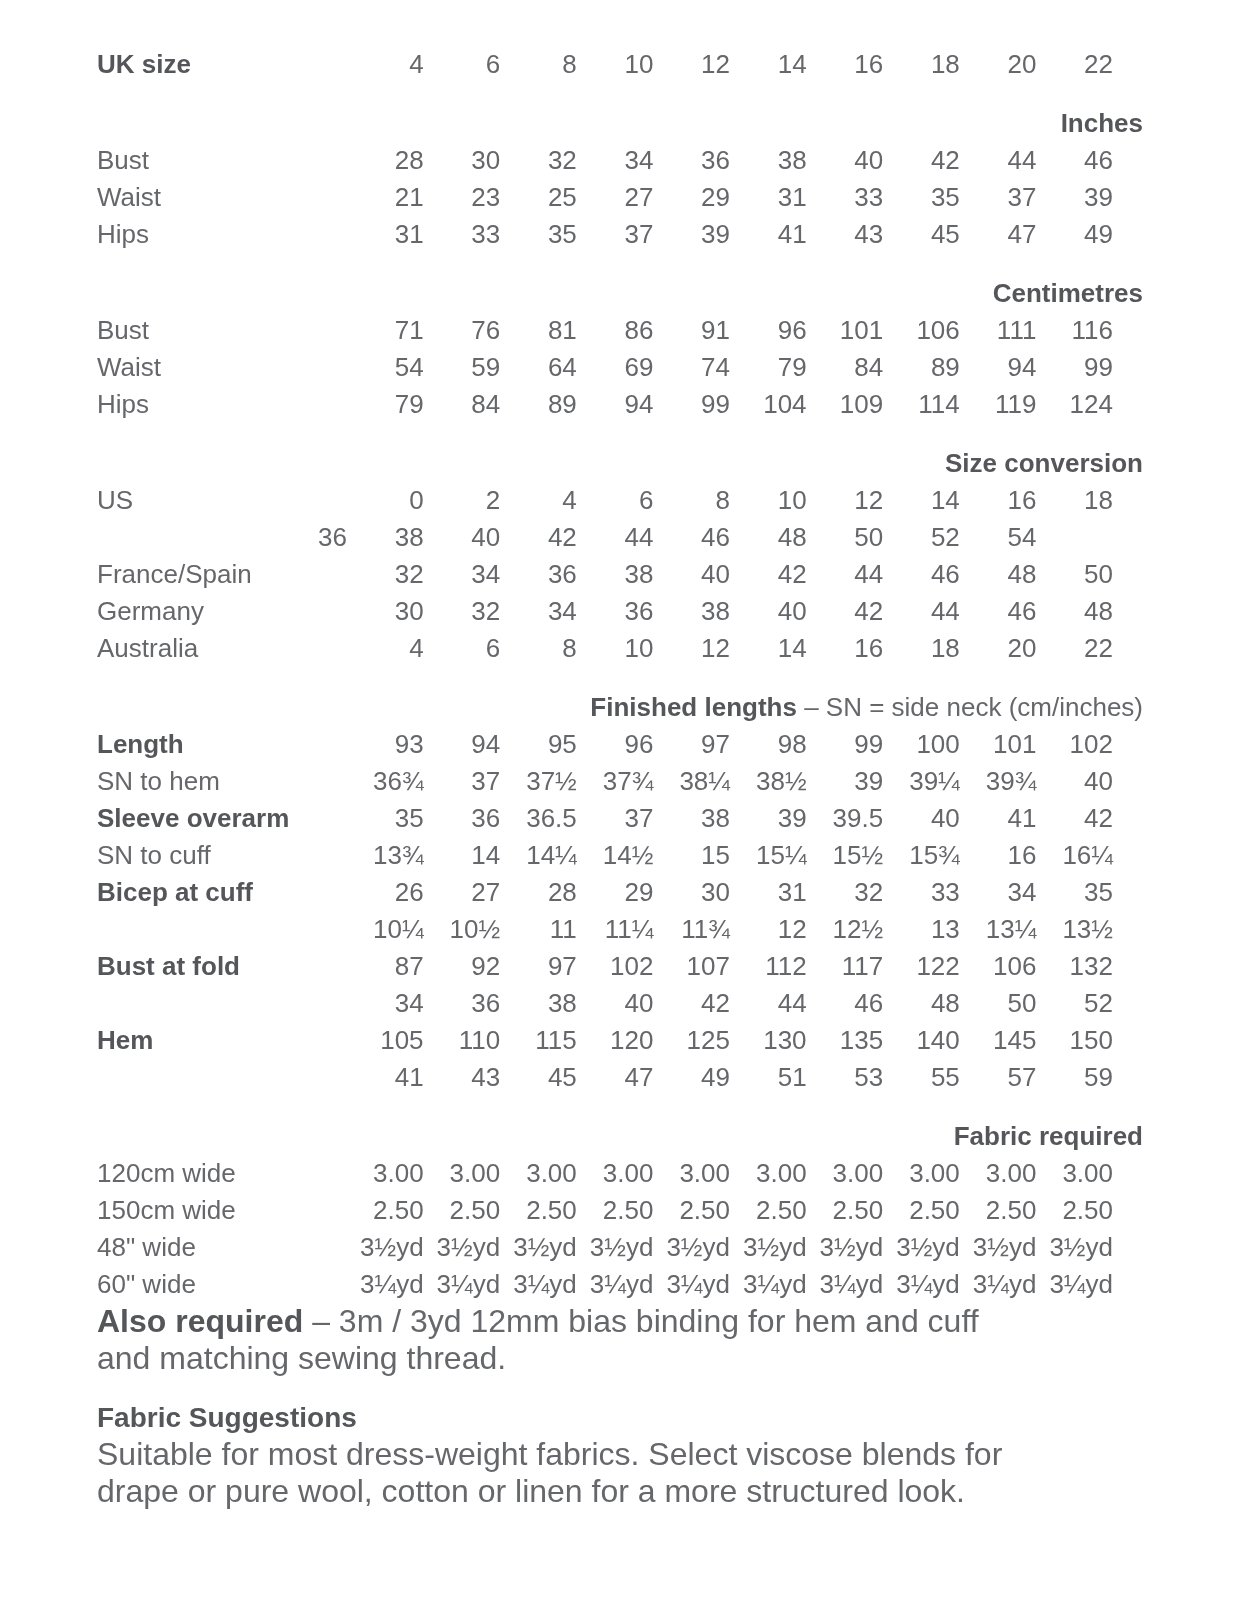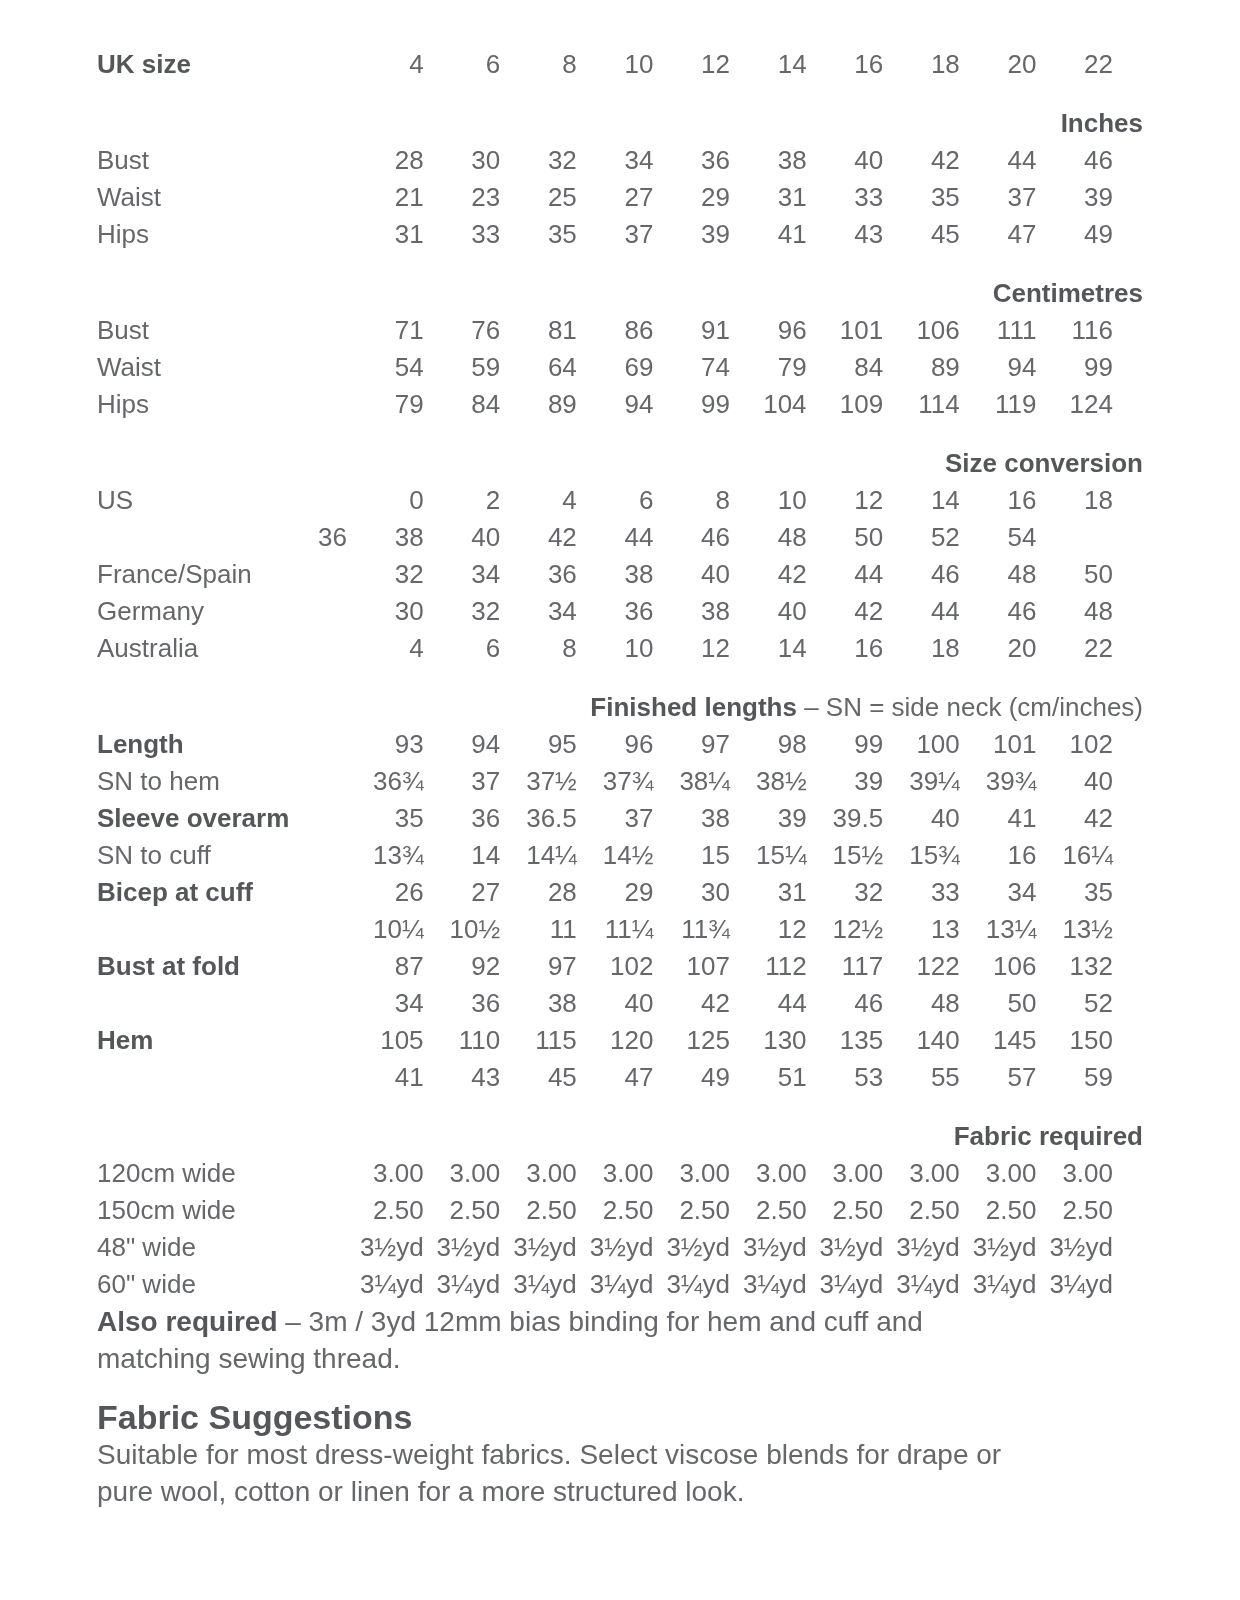--- a/index.html
+++ b/index.html
@@ -34,27 +34,27 @@
   }
   .section-heading {
     margin-top: 22px;
     font-size: 26px;
     line-height: 37px;
     white-space: nowrap;
     text-align: right;
   }
   .para {
     margin: 0;
-    font-size: 28px;
+    font-size: 32px;
     line-height: 37px;
     max-width: 930px;
   }
   .suggestions { margin-top: 22px; }
   .heading-line {
-    font-size: 34px;
+    font-size: 28px;
     line-height: 37px;
   }
 </style>
 </head>
 <body>
 
 <div class="page">
 
   <div id="chart-body">
       <div class="trow">

